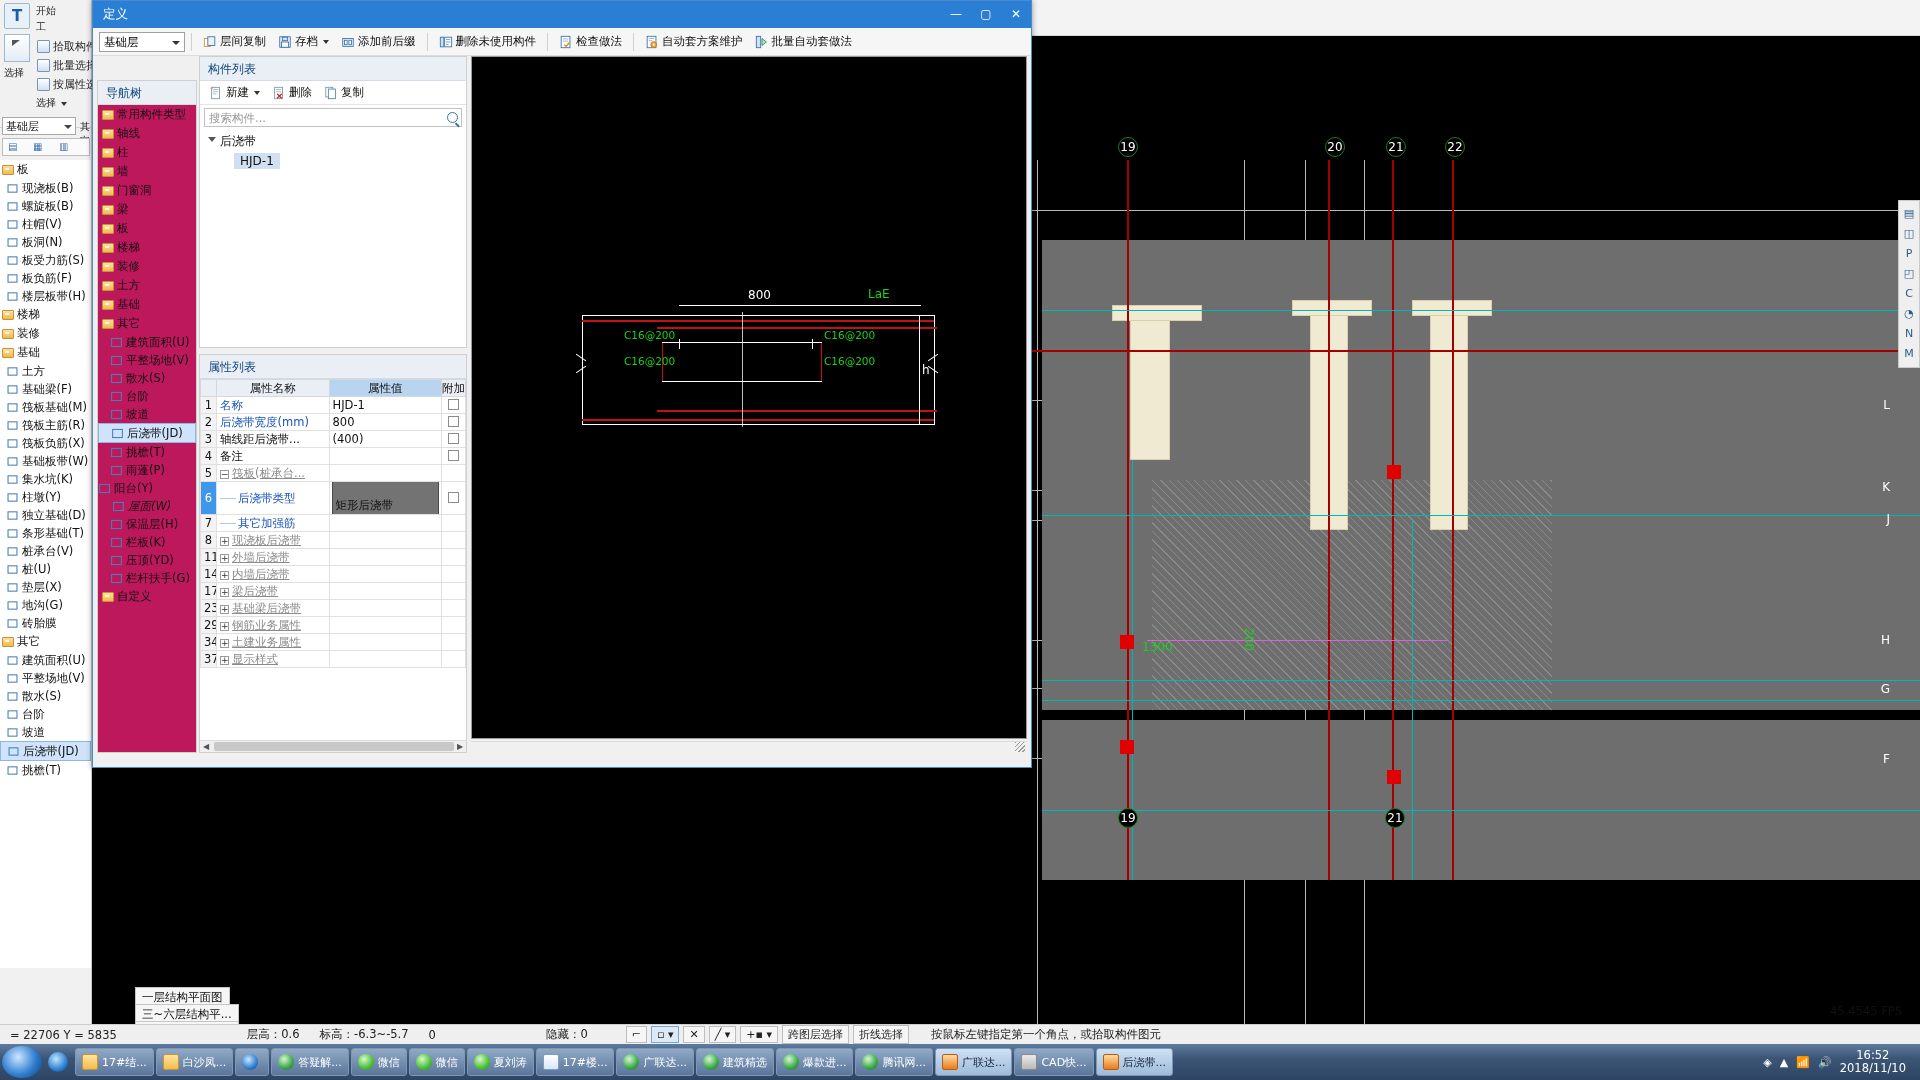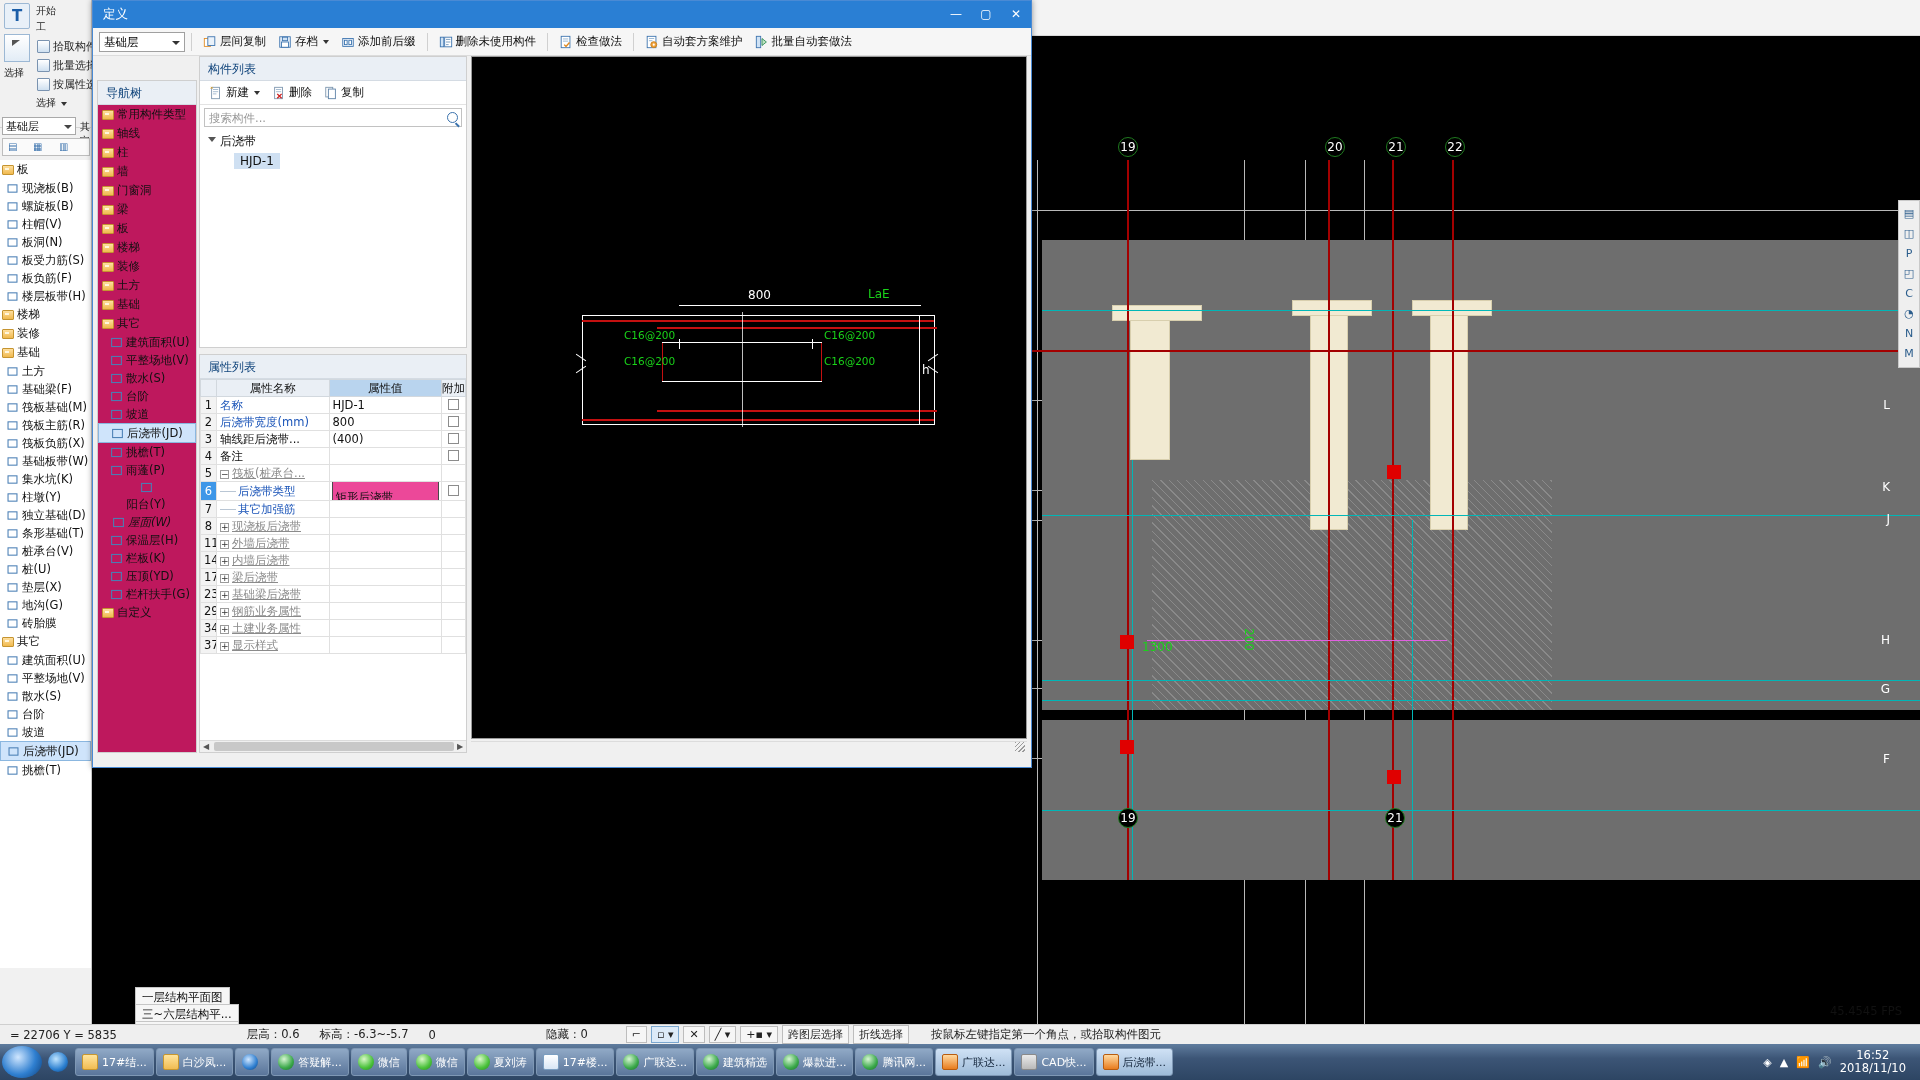--- a/index.html
+++ b/index.html
@@ -137,21 +137,21 @@
   table.pg td { border:1px solid #e0e0e0; height:17px; padding:0 3px; color:#111; overflow:hidden; white-space:nowrap; }
   td.idx { width:16px; text-align:center; background:#f3f3f3; color:#333; }
   td.idx.sel { background:#3e97e8; color:#fff; }
   td.name { width:100px; }
   td.val { width:128px; }
   td.chk { width:24px; text-align:center; }
   .blue { color:#1a54b8; }
   .gray { color:#8b8b8b;text-decoration:underline; }
   .cbox { display:inline-block; width:11px;height:11px;border:1px solid #8c8c8c;background:#fff; vertical-align:-1px;}
   .expander { display:inline-block; width:9px;height:9px;border:1px solid #9a9a9a;background:#fff;text-align:center;line-height:7px;font-size:9px;color:#333;margin-right:3px;vertical-align:0px;}
-  .editbox { border:1.5px solid #4a4a4a; background:#ec4899; height:20px; margin:-1px; padding:8px 3px; }
+  .editbox { border:1.5px solid #4a4a4a; background:#737373; height:20px; margin:-1px; padding:16px 3px; }
   .branch { display:inline-block; width:16px; border-top:1px solid #b9c6d4; vertical-align:3px; margin-right:2px;}
 
   .hscroll { position:absolute; left:0; right:0; bottom:0; height:12px; background:#f0f0f0; border-top:1px solid #dcdcdc; }
   .hthumb { position:absolute; left:14px; top:1px; height:9px; background:#c8c8c8; border-radius:2px; }
   .harrow { position:absolute; width:12px; height:12px; font-size:8px; text-align:center; line-height:11px; color:#555;}
   .grip { position:absolute; right:2px; bottom:1px; width:10px;height:10px;
      background:repeating-linear-gradient(135deg,#9a9a9a 0 1px, transparent 1px 3px); }
 
   
   .dl { position:absolute; background:#fff; }
@@ -762,21 +762,21 @@
                 <rect x="2" y="3" width="12" height="10" fill="none" stroke="#4a7fb5" stroke-width="1.3"></rect>
               </svg>
               <span>挑檐(T)</span>
             </div>
             <div class="ot-item" style="padding-left: 12px;">
               <svg class="gico" viewBox="0 0 16 16">
                 <rect x="2" y="3" width="12" height="10" fill="none" stroke="#4a7fb5" stroke-width="1.3"></rect>
               </svg>
               <span>雨蓬(P)</span>
             </div>
-            <div class="ot-item" style="padding-left: 0; flex-direction: column;">
+            <div class="ot-item" style="padding-left: 0;">
               <svg class="gico" viewBox="0 0 16 16">
                 <rect x="2" y="3" width="12" height="10" fill="none" stroke="#4a7fb5" stroke-width="1.3"></rect>
               </svg>
               <span>阳台(Y)</span>
             </div>
             <div class="ot-item" style="padding-left: 14px; font-style: italic;">
               <svg class="gico" viewBox="0 0 16 16">
                 <rect x="2" y="3" width="12" height="10" fill="none" stroke="#4a7fb5" stroke-width="1.3"></rect>
               </svg>
               <span>屋面(W)</span>

